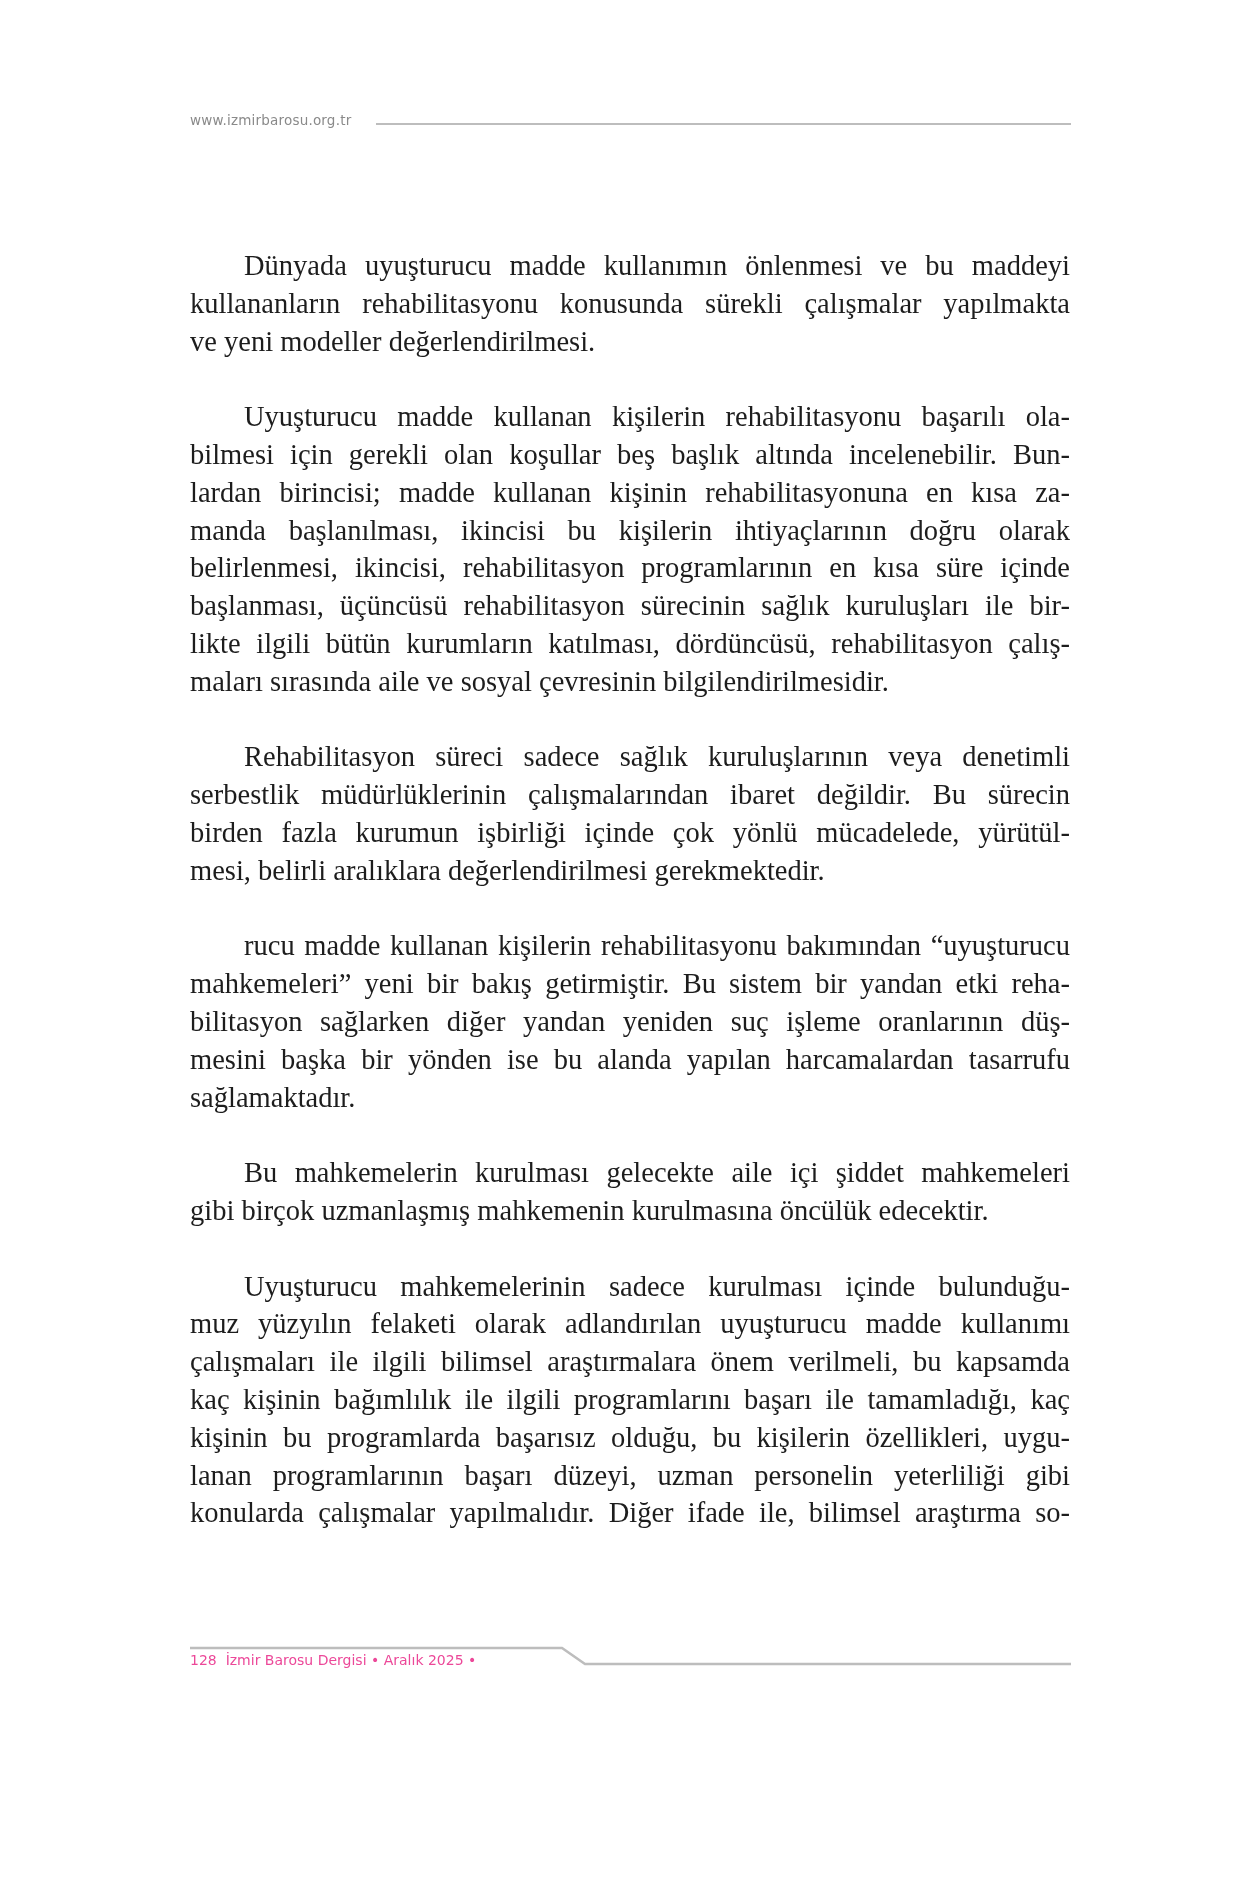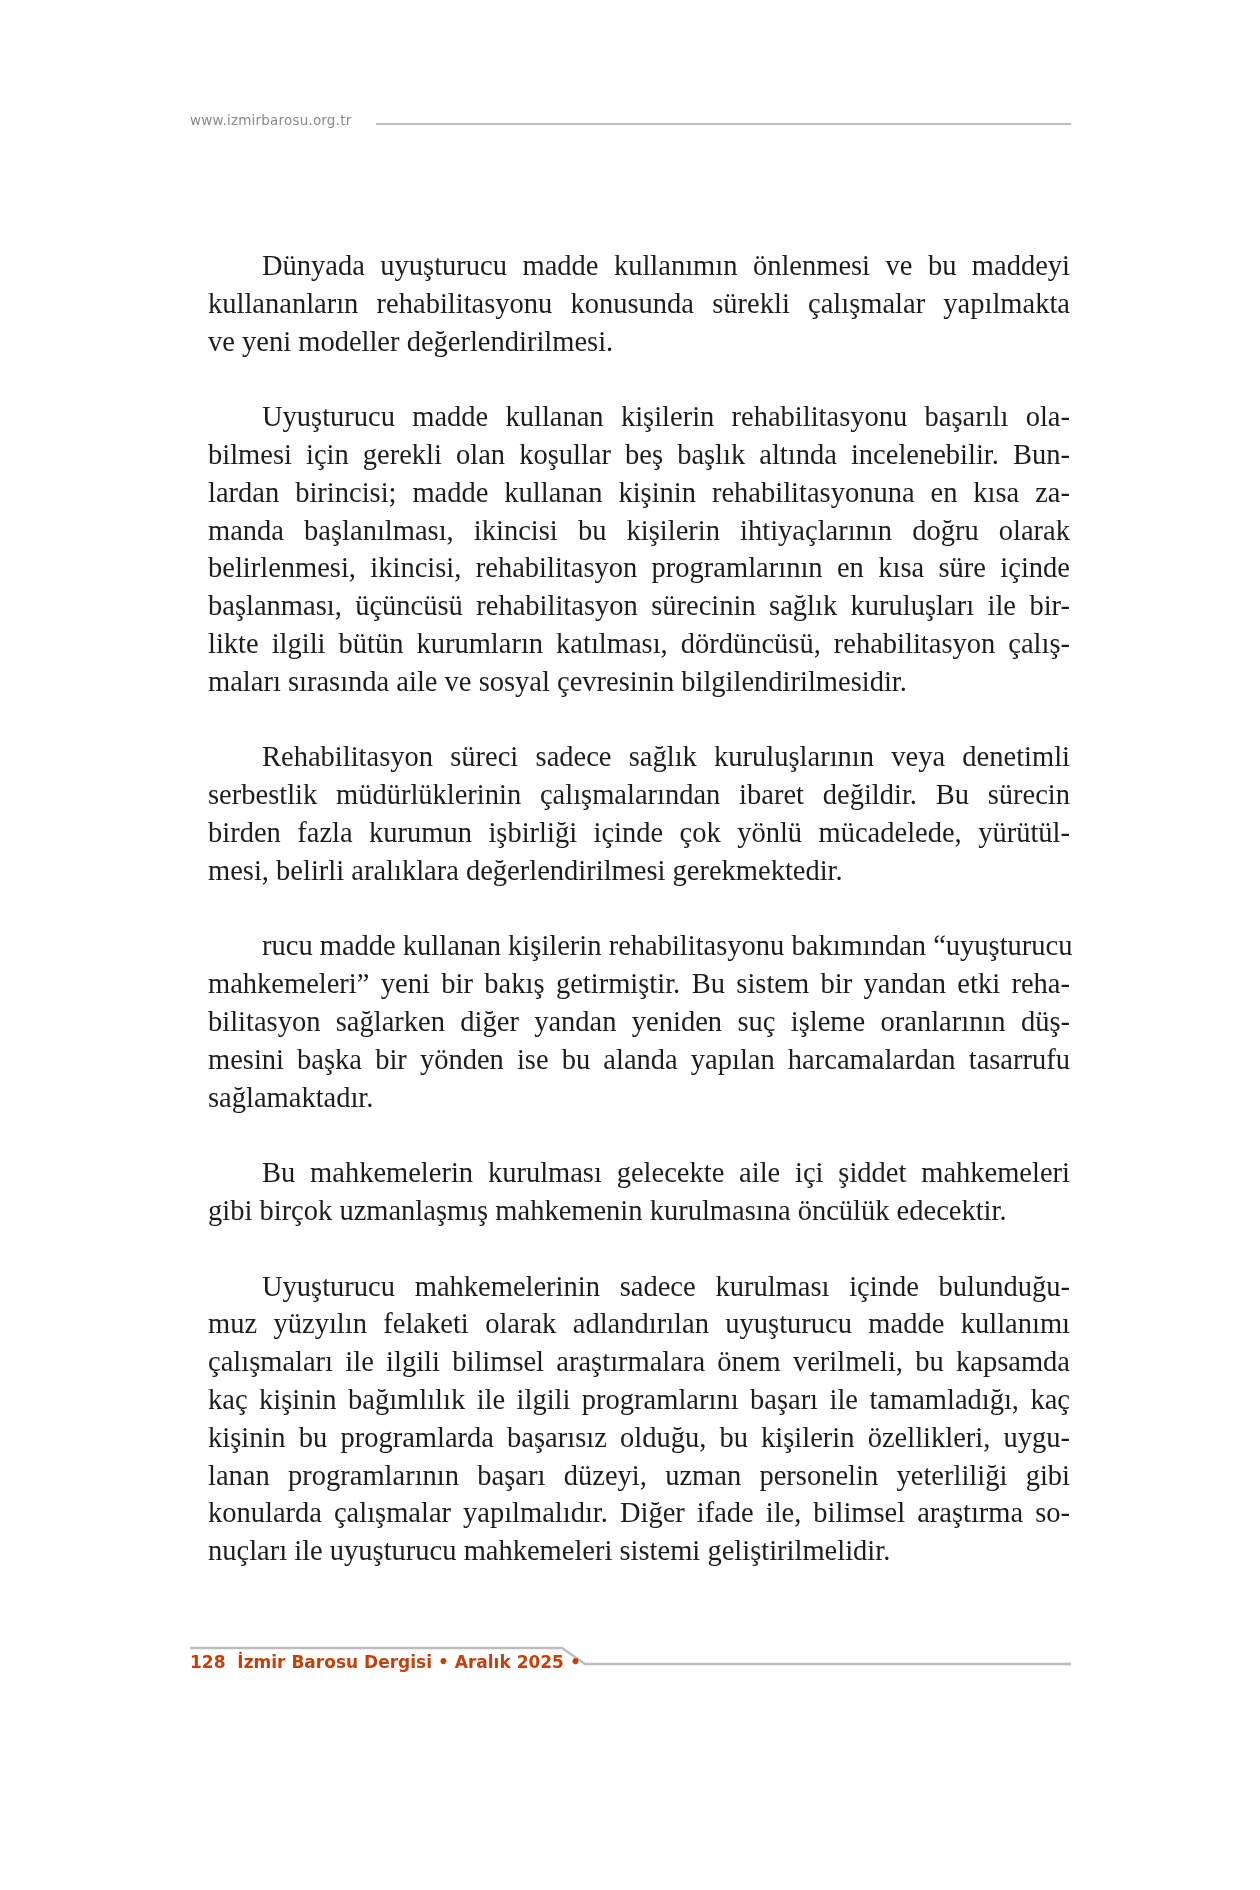--- a/index.html
+++ b/index.html
@@ -6,24 +6,24 @@
   body { width: 1260px; height: 1890px; position: relative; overflow: hidden; }
   .page { position: absolute; left: 0; top: 0; width: 1097px; height: 1890px; background: #ffffff; }
   .header { position: absolute; left: 190px; top: 110px; width: 881px; height: 24px; }
   .header-url { position: absolute; left: 0; top: 2px; font-family: "DejaVu Sans", sans-serif; font-size: 13.5px; color: #8a8a8a; letter-spacing: 0.2px; white-space: nowrap; }
   .header-line { position: absolute; left: 186px; right: 0; top: 13px; height: 2px; background: #bdbdbd; }
   .body-text { position: absolute; left: 190px; top: 247px; width: 880px; font-family: "Liberation Serif", serif; font-size: 28.5px; line-height: 37.8px; color: #1d1d1d; }
   .para { margin: 0 0 37.8px 0; text-indent: 54px; text-align: justify; hyphens: manual; }
   .line { display: block; text-align: justify; text-align-last: justify; white-space: nowrap; }
   .line.last { text-align-last: left; }
   .para .line:first-child { padding-left: 54px; }
-  .para { text-indent: 0; margin-left: 18px; }
+  .para { text-indent: 0; }
   .footer { position: absolute; left: 190px; top: 1640px; width: 881px; height: 40px; }
   .footer svg { position: absolute; left: 0; top: 0; }
-  .footer-text { position: absolute; left: 0; top: 12px; font-family: "DejaVu Sans", sans-serif; font-size: 17px; color: #c2410c; white-space: nowrap; font-weight: bold; }
+  .footer-text { position: absolute; left: 0; top: 12px; font-family: "DejaVu Sans", sans-serif; font-size: 14px; color: #ec4899; white-space: nowrap; }
   .footer-text span { margin-right: 0; }
 </style>
 </head>
 <body>
 
 <div class="page">
 
   <div class="header">
     <span class="header-url">www.izmirbarosu.org.tr</span>
     <div class="header-line"></div>
@@ -63,21 +63,20 @@
       <span class="line last">gibi birçok uzmanlaşmış mahkemenin kurulmasına öncülük edecektir.</span>
     </p>
     <p class="para">
       <span class="line">Uyuşturucu mahkemelerinin sadece kurulması içinde bulunduğu-</span>
       <span class="line">muz yüzyılın felaketi olarak adlandırılan uyuşturucu madde kullanımı</span>
       <span class="line">çalışmaları ile ilgili bilimsel araştırmalara önem verilmeli, bu kapsamda</span>
       <span class="line">kaç kişinin bağımlılık ile ilgili programlarını başarı ile tamamladığı, kaç</span>
       <span class="line">kişinin bu programlarda başarısız olduğu, bu kişilerin özellikleri, uygu-</span>
       <span class="line">lanan programlarının başarı düzeyi, uzman personelin yeterliliği gibi</span>
       <span class="line">konularda çalışmalar yapılmalıdır. Diğer ifade ile, bilimsel araştırma so-</span>
-      <span class="line last">nuçları ile uyuşturucu mahkemeleri sistemi geliştirilmelidir.</span>
     </p>
   </div>
 
   <div class="footer">
     <svg width="881" height="40">
       <polyline points="0,8 372,8 395,24 881,24" fill="none" stroke="#bdbdbd" stroke-width="2.5"></polyline>
     </svg>
     <div class="footer-text">
       <span>128</span>&nbsp;&nbsp;<span>İzmir Barosu Dergisi</span>&nbsp;<span>•</span>&nbsp;<span>Aralık 2025</span>&nbsp;<span>•</span>
     </div>

